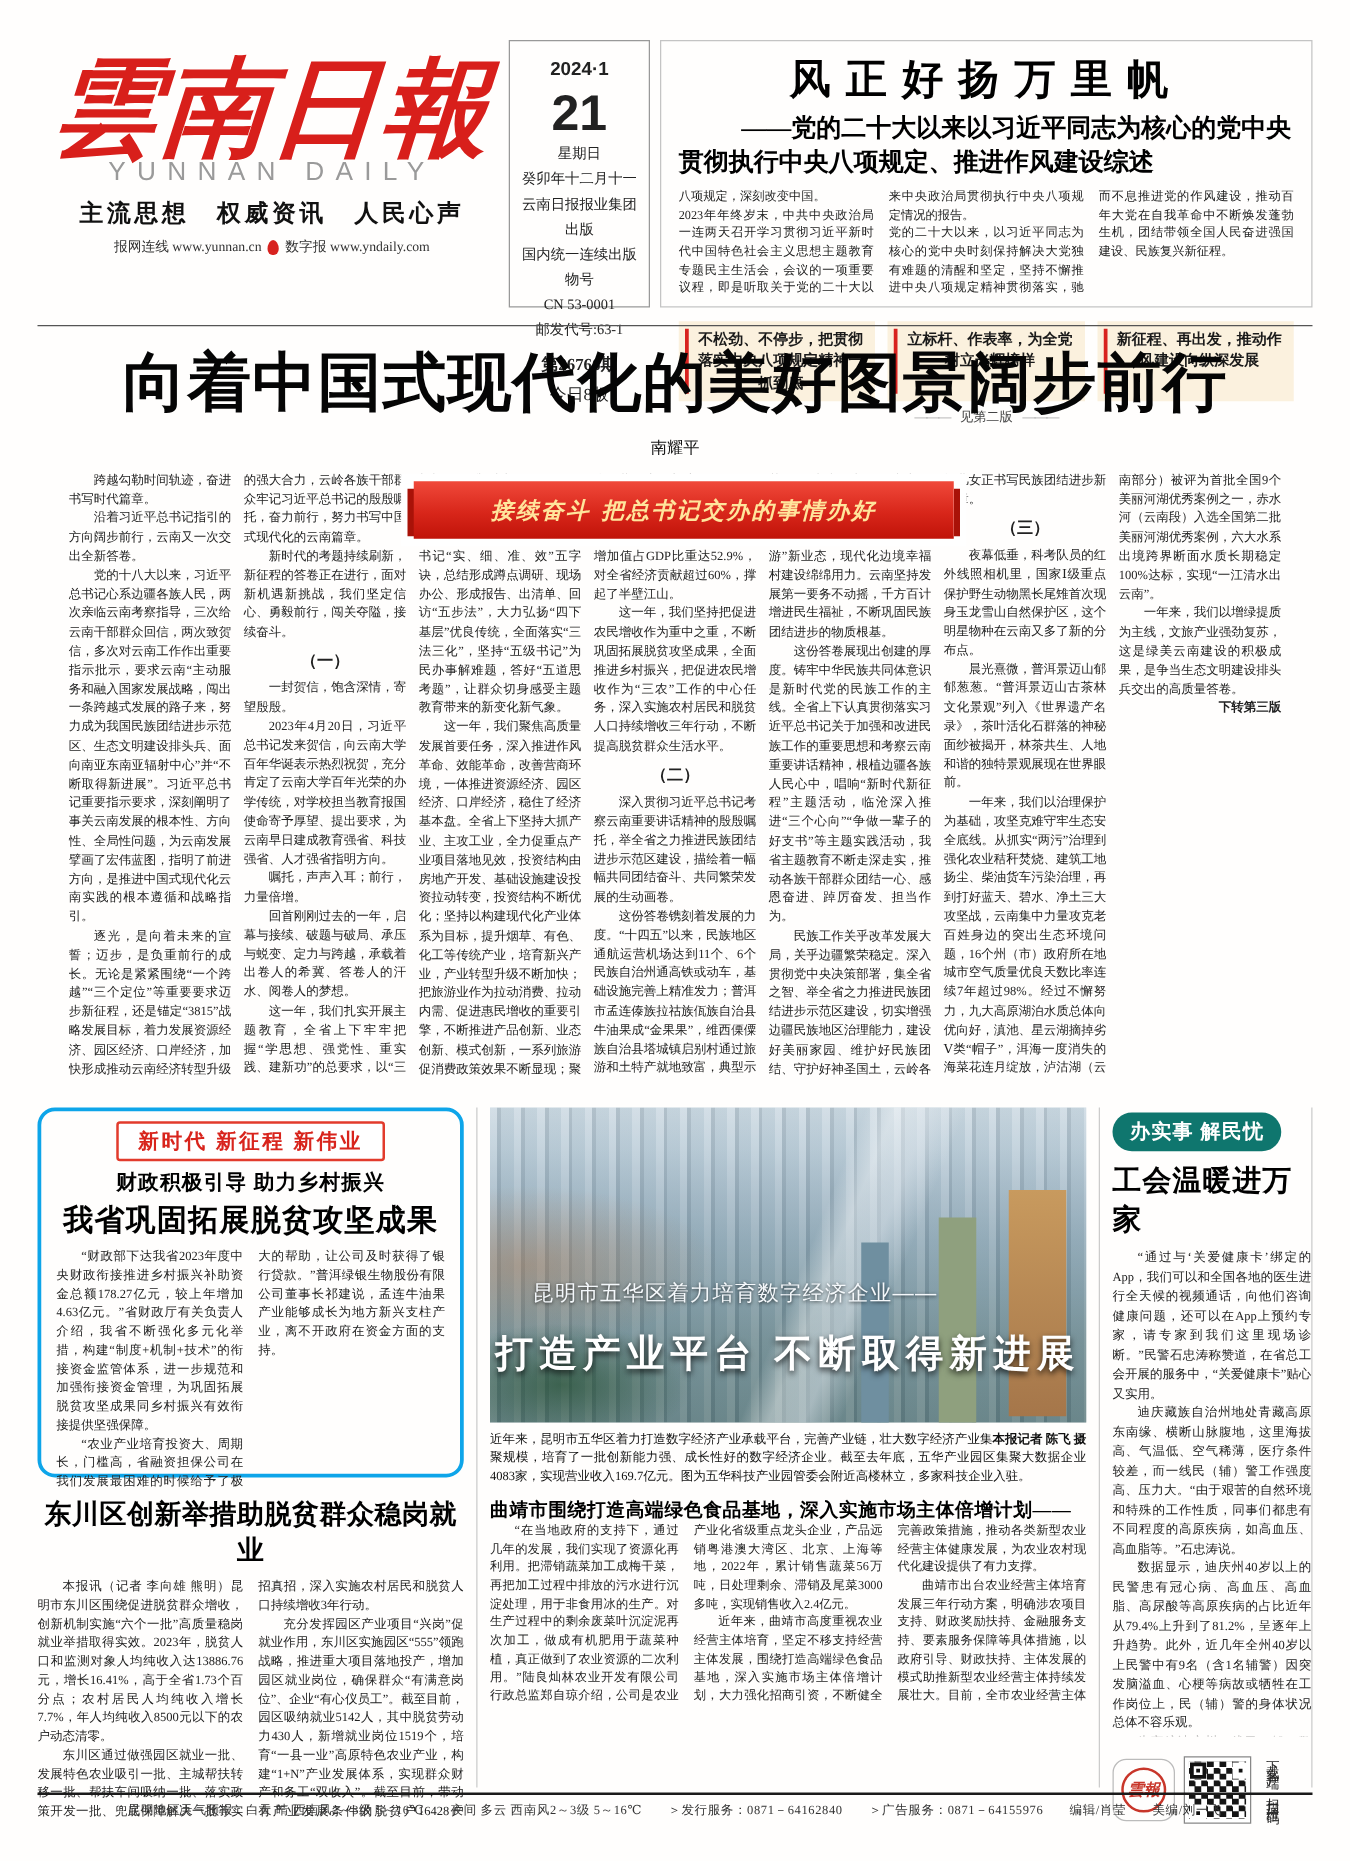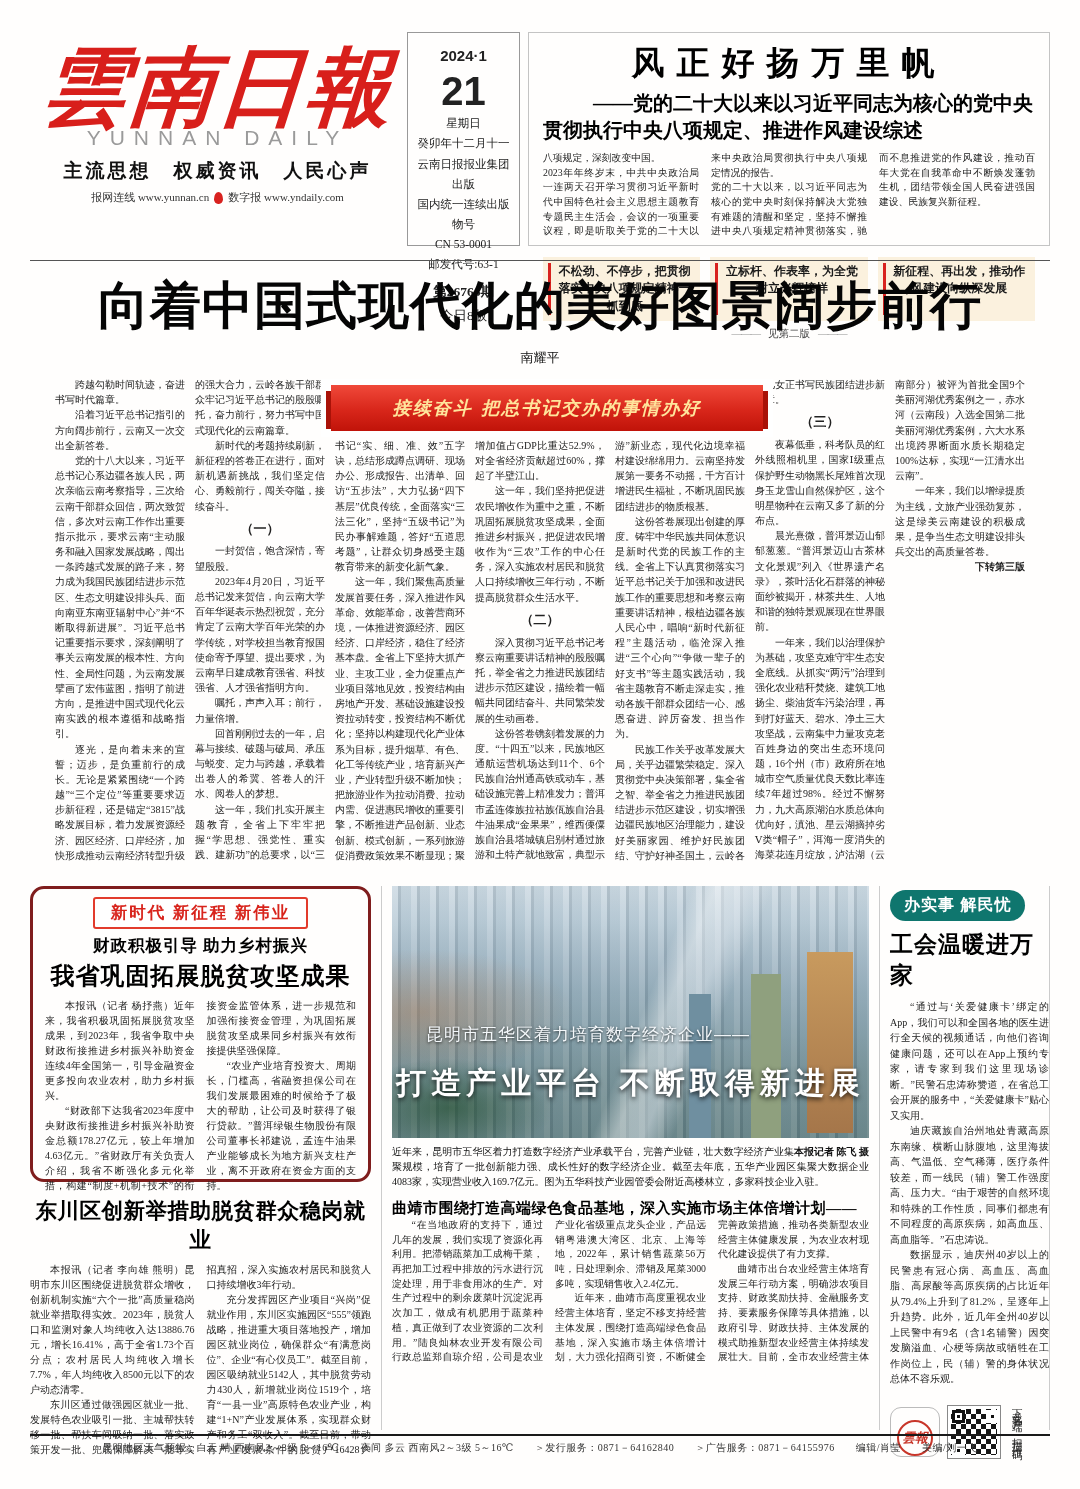--- a/index.html
+++ b/index.html
@@ -55,21 +55,21 @@
 
   .sec { text-align:center !important; text-indent:0 !important; font-weight:bold; font-size:13px; margin:5px 0; }
   .jump { text-align:right; text-indent:0 !important; font-weight:bold; }
 
   
   .bottom { position:absolute; top:886px; left:30px; width:1020px; height:544px; display:flex; }
   .col-left { width:352px; padding-right:10px; border-right:1px solid #ccc; }
   .col-mid { width:498px; padding:0 10px; border-right:1px solid #ccc; }
   .col-right { flex:1; padding-left:10px; border-right:1px solid #ccc; }
 
-  .feature-box { border:3px solid #7f1d1d; border-radius:14px; padding:10px 12px 8px; position:relative; height:296px; }
+  .feature-box { border:3px solid #0ea5e9; border-radius:14px; padding:10px 12px 8px; position:relative; height:296px; }
   .feature-ribbon { position:relative; width:fit-content; margin:-2px auto 6px; background:#fff; border:2px solid #e23b2c; color:#d8241c; font-weight:900; font-family:"Liberation Sans",sans-serif; font-size:16.5px; letter-spacing:2px; padding:3px 16px; border-radius:3px; }
   .feature-ribbon::before,.feature-ribbon::after { content:''; position:absolute; top:5px; width:16px; height:70%; background:#e23b2c; z-index:-1; }
   .feature-ribbon::before { left:-14px; transform:skewY(-8deg); }
   .feature-ribbon::after { right:-14px; transform:skewY(8deg); }
   .feature-kicker { text-align:center; font-weight:bold; font-size:16.5px; letter-spacing:1px; margin-top:2px; color:#000; }
   .feature-title { text-align:center; font-family:"Liberation Sans",sans-serif; font-weight:900; font-size:24px; letter-spacing:1px; margin:3px 0 6px; color:#000; }
   .feature-body { column-count:2; column-gap:12px; column-fill:auto; font-size:10px; line-height:1.5; text-align:justify; height:196px; overflow:hidden; }
   .feature-body .p { text-indent:2em; }
 
   .dc-art { margin-top:14px; }
@@ -95,21 +95,21 @@
   .qj-title { text-align:center; font-family:"Liberation Sans",sans-serif; font-weight:900; font-size:30px; letter-spacing:2px; margin:4px 0 8px; color:#000; }
   .qj-body { column-count:3; column-gap:12px; column-fill:auto; font-size:9.8px; line-height:1.5; text-align:justify; height:158px; overflow:hidden; }
   .qj-body .p { text-indent:2em; }
 
   .badge { width:fit-content; background:#0f766e; color:#fff; font-family:"Liberation Sans",sans-serif; font-weight:900; font-size:16px; letter-spacing:1px; padding:5px 14px; border-radius:18px; margin:4px 0 8px; }
   .union-title { font-family:"Liberation Sans",sans-serif; font-weight:900; font-size:23px; letter-spacing:1px; color:#000; }
   .union-body { margin-top:8px; font-size:10px; line-height:1.55; text-align:justify; height:390px; overflow:hidden; }
   .union-body .p { text-indent:2em; }
 
   .qr-row { display:flex; align-items:center; gap:8px; margin-top:12px; }
-  .app-icon { width:50px; height:50px; border:1px solid #bbb; border-radius:11px; display:flex; align-items:flex-end; justify-content:center; }
+  .app-icon { width:50px; height:50px; border:1px solid #bbb; border-radius:11px; display:flex; align-items:center; justify-content:center; }
   .app-icon .seal { width:36px; height:36px; border:2px solid #c8362a; border-radius:50%; color:#c8362a; font-weight:bold; font-size:13px; display:flex; align-items:center; justify-content:center; font-family:"DejaVu Serif",serif; font-style:italic; }
   .qr { position:relative; width:52px; height:52px; border:3px solid #fff; outline:1px solid #888;
        background:repeating-conic-gradient(#151515 0% 25%, #fff 0% 50%); background-size:10px 10px; }
   .qr i { position:absolute; width:13px; height:13px; border:3px solid #111; background:#fff; top:1px; left:1px;
           box-shadow:34px 0 0 0 #fff, 0 34px 0 0 #fff; }
   .qr i::after { content:''; position:absolute; inset:2px; background:#111; box-shadow:34px 0 0 0 #111, 0 34px 0 0 #111; }
   .vtext { writing-mode:vertical-rl; font-size:10.5px; letter-spacing:3px; color:#222; height:62px; line-height:1.6; }
 
   
   .footer-rule { position:absolute; top:1434px; left:30px; width:1020px; border-top:2px solid #1a1a1a; }
@@ -200,21 +200,20 @@
   </div>
 
   <div class="bottom">
 
     <div class="col-left">
       <div class="feature-box">
         <div class="feature-ribbon">新时代 新征程 新伟业</div>
         <div class="feature-kicker">财政积极引导  助力乡村振兴</div>
         <div class="feature-title">我省巩固拓展脱贫攻坚成果</div>
         <div class="feature-body">
-            <p class="p">本报讯（记者 杨抒燕）近年来，我省积极巩固拓展脱贫攻坚成果，到2023年，我省争取中央财政衔接推进乡村振兴补助资金连续4年全国第一，引导金融资金更多投向农业农村，助力乡村振兴。</p>
             <p class="p">“财政部下达我省2023年度中央财政衔接推进乡村振兴补助资金总额178.27亿元，较上年增加4.63亿元。”省财政厅有关负责人介绍，我省不断强化多元化举措，构建“制度+机制+技术”的衔接资金监管体系，进一步规范和加强衔接资金管理，为巩固拓展脱贫攻坚成果同乡村振兴有效衔接提供坚强保障。</p>
             <p class="p">“农业产业培育投资大、周期长，门槛高，省融资担保公司在我们发展最困难的时候给予了极大的帮助，让公司及时获得了银行贷款。”普洱绿银生物股份有限公司董事长祁建说，孟连牛油果产业能够成长为地方新兴支柱产业，离不开政府在资金方面的支持。</p>
           </div>
       </div>
       <div class="dc-art">
         <div class="dc-title">东川区创新举措助脱贫群众稳岗就业</div>
         <div class="dc-body">
             <p class="p">本报讯（记者 李向雄 熊明）昆明市东川区围绕促进脱贫群众增收，创新机制实施“六个一批”高质量稳岗就业举措取得实效。2023年，脱贫人口和监测对象人均纯收入达13886.76元，增长16.41%，高于全省1.73个百分点；农村居民人均纯收入增长7.7%，年人均纯收入8500元以下的农户动态清零。</p>
             <p class="p">东川区通过做强园区就业一批、发展特色农业吸引一批、主城帮扶转移一批、帮扶车间吸纳一批、落实政策开发一批、兜底保障解决一批等实招真招，深入实施农村居民和脱贫人口持续增收3年行动。</p>
             <p class="p">充分发挥园区产业项目“兴岗”促就业作用，东川区实施园区“555”领跑战略，推进重大项目落地投产，增加园区就业岗位，确保群众“有满意岗位”、企业“有心仪员工”。截至目前，园区吸纳就业5142人，其中脱贫劳动力430人，新增就业岗位1519个，培育“一县一业”高原特色农业产业，构建“1+N”产业发展体系，实现群众财产和务工“双收入”。截至目前，带动有产业发展条件的脱贫户16428户59332人增收，实现三类监测人员1574户5408人增收。同时，东川区利用主城区精准帮扶，发挥驻昆就业创业服务站作用，确保输得出、稳得住。</p>

